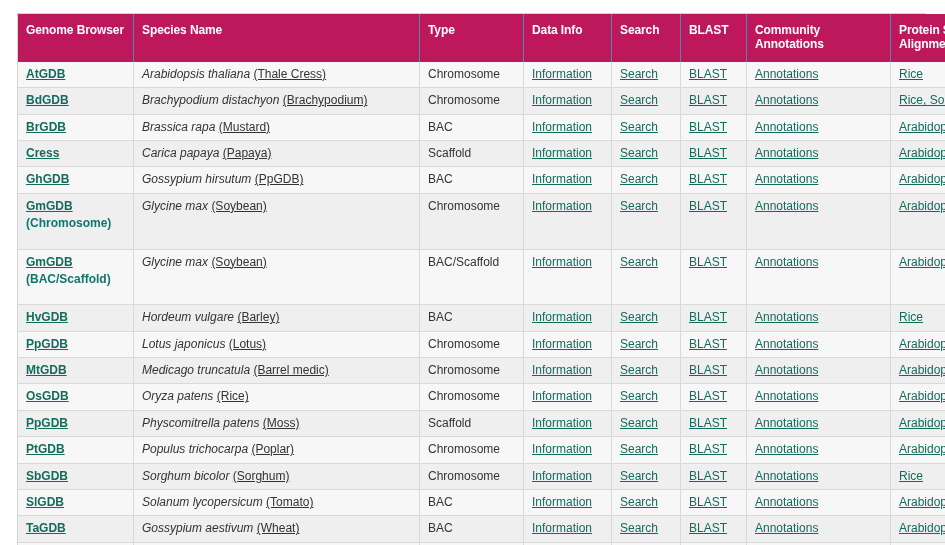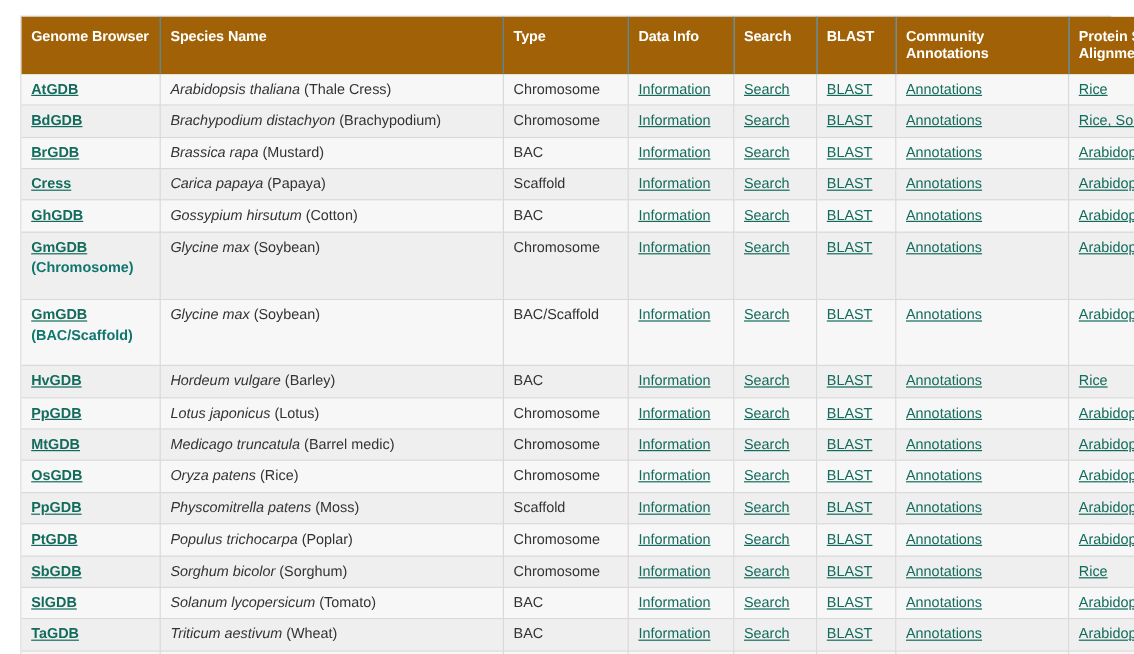--- a/index.html
+++ b/index.html
@@ -29,21 +29,21 @@
     width: 907px;
     background: #ffffff;
     box-shadow: 0 0 0 1px #d4d4d4;
   }
   table.genome-table {
     border-collapse: collapse;
     width: 907px;
     table-layout: fixed;
   }
   table.genome-table thead th {
-    background: #a16207;
+    background: #be185d;
     color: #ffffff;
     font-weight: bold;
     font-size: 12px;
     text-align: left;
     vertical-align: top;
     padding: 9px 7px 10px 8px;
     line-height: 1.2;
     border-right: 1px solid #4e89aa;
     letter-spacing: -0.1px;
   }
@@ -84,20 +84,21 @@
   a.tlink {
     color: #136b5c;
     text-decoration: underline;
     cursor: pointer;
   }
   .sci-name {
     font-style: italic;
   }
   .common-name {
     font-style: normal;
+    text-decoration: underline;
   }
   .sub-label {
     display: block;
     font-style: normal;
     color: #0f766e;
   }
   .cell-tall {
     padding-bottom: 16px !important;
   }
 </style>
@@ -155,21 +156,21 @@
             <td class="species-cell"><span class="sci-name">Carica papaya</span> <span class="common-name">(Papaya)</span></td>
             <td class="type-cell">Scaffold</td>
             <td class="info-cell"><a class="tlink">Information</a></td>
             <td class="search-cell"><a class="tlink">Search</a></td>
             <td class="blast-cell"><a class="tlink">BLAST</a></td>
             <td class="annot-cell"><a class="tlink">Annotations</a></td>
             <td class="protein-cell last-col"><a class="tlink">Arabidopsis</a></td>
           </tr>
           <tr class="row-even">
             <td class="browser-cell"><a class="tlink">GhGDB</a></td>
-            <td class="species-cell"><span class="sci-name">Gossypium hirsutum</span> <span class="common-name">(Cotton)</span></td>
+            <td class="species-cell"><span class="sci-name">Gossypium hirsutum</span> <span class="common-name">(PpGDB)</span></td>
             <td class="type-cell">BAC</td>
             <td class="info-cell"><a class="tlink">Information</a></td>
             <td class="search-cell"><a class="tlink">Search</a></td>
             <td class="blast-cell"><a class="tlink">BLAST</a></td>
             <td class="annot-cell"><a class="tlink">Annotations</a></td>
             <td class="protein-cell last-col"><a class="tlink">Arabidopsis</a></td>
           </tr>
           <tr class="row-odd">
             <td class="browser-cell cell-tall"><a class="tlink">GmGDB</a><span class="sub-label">(Chromosome)</span></td>
             <td class="species-cell cell-tall"><span class="sci-name">Glycine max</span> <span class="common-name">(Soybean)</span></td>
@@ -265,21 +266,21 @@
             <td class="species-cell"><span class="sci-name">Solanum lycopersicum</span> <span class="common-name">(Tomato)</span></td>
             <td class="type-cell">BAC</td>
             <td class="info-cell"><a class="tlink">Information</a></td>
             <td class="search-cell"><a class="tlink">Search</a></td>
             <td class="blast-cell"><a class="tlink">BLAST</a></td>
             <td class="annot-cell"><a class="tlink">Annotations</a></td>
             <td class="protein-cell last-col"><a class="tlink">Arabidopsis</a></td>
           </tr>
           <tr class="row-odd">
             <td class="browser-cell"><a class="tlink">TaGDB</a></td>
-            <td class="species-cell"><span class="sci-name">Triticum aestivum</span> <span class="common-name">(Wheat)</span></td>
+            <td class="species-cell"><span class="sci-name">Gossypium aestivum</span> <span class="common-name">(Wheat)</span></td>
             <td class="type-cell">BAC</td>
             <td class="info-cell"><a class="tlink">Information</a></td>
             <td class="search-cell"><a class="tlink">Search</a></td>
             <td class="blast-cell"><a class="tlink">BLAST</a></td>
             <td class="annot-cell"><a class="tlink">Annotations</a></td>
             <td class="protein-cell last-col"><a class="tlink">Arabidopsis</a></td>
           </tr>
           <tr class="row-even">
             <td class="browser-cell"></td>
             <td class="species-cell"> </td>

